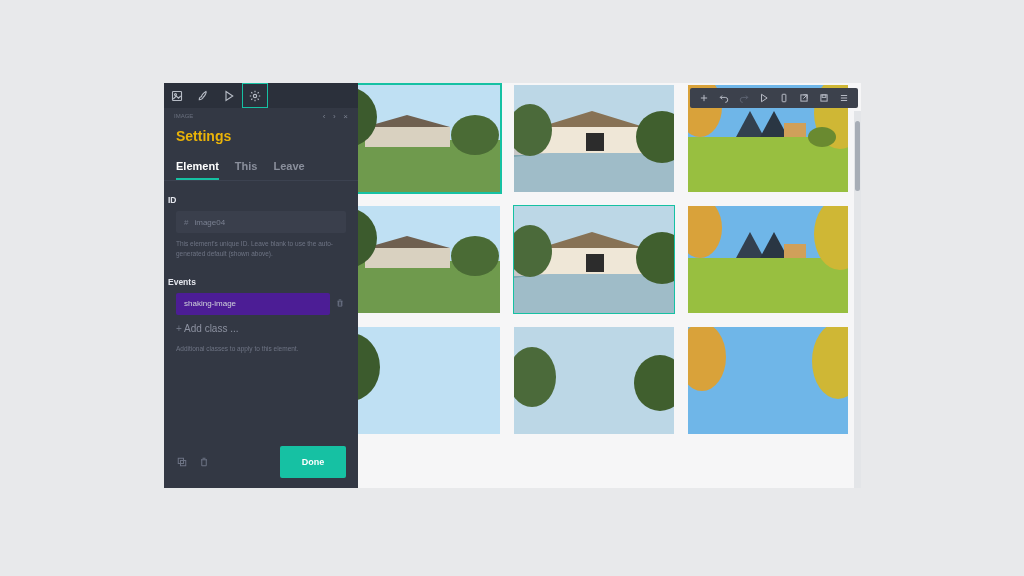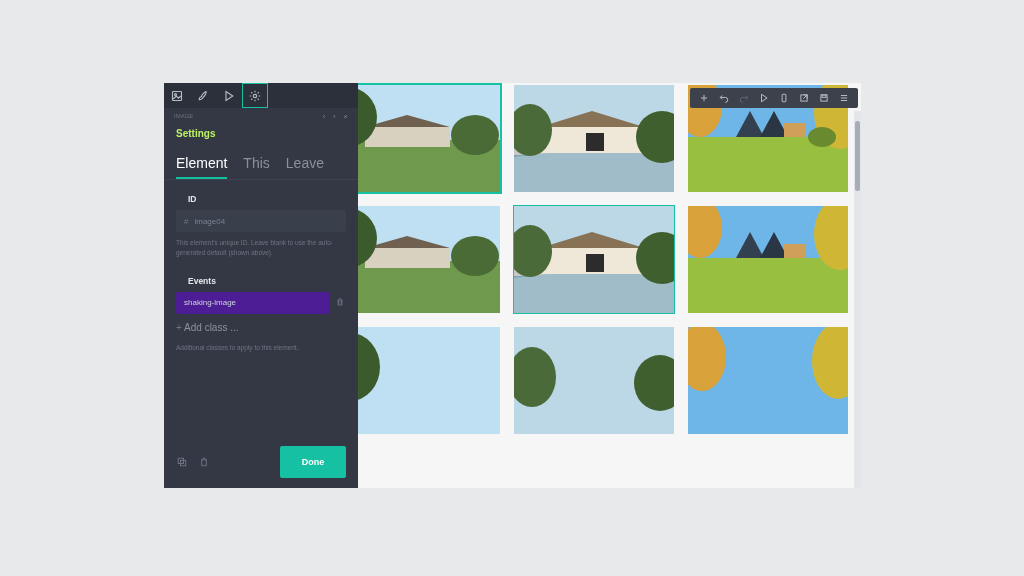--- a/index.html
+++ b/index.html
@@ -52,40 +52,40 @@
     padding: 0 10px;
     font-size: 6px;
     color: #6a707f;
     display: flex;
     align-items: center;
     justify-content: space-between;
   }
   .sb-crumb-icons span { margin-left: 6px; color: #7b8190; font-size: 8px; }
   .sb-title {
     padding: 4px 12px 10px 12px;
-    font-size: 10px;
+    font-size: 14px;
     font-weight: 600;
-    color: #bef264;
+    color: #eab308;
   }
   .sb-tabs {
     display: flex;
     padding: 0 12px;
-    font-size: 14px;
-    font-weight: 400;
+    font-size: 11px;
+    font-weight: 700;
   }
   .sb-tab {
     padding: 6px 0;
     margin-right: 16px;
     color: #8a8f9c;
     border-bottom: 2px solid transparent;
   }
   .sb-tab.active { color: #fff; border-bottom-color: #16c1a3; }
   .sb-tabline { height: 1px; background: #3c4250; margin-bottom: 14px; }
   .sb-section-label {
-    padding: 0 24px;
+    padding: 0 4px;
     font-size: 8.5px;
     font-weight: 600;
     color: #e5e7ee;
     margin-bottom: 6px;
   }
   .sb-input {
     margin: 0 12px 6px 12px;
     height: 22px;
     background: #3a3f4c;
     border-radius: 2px;

